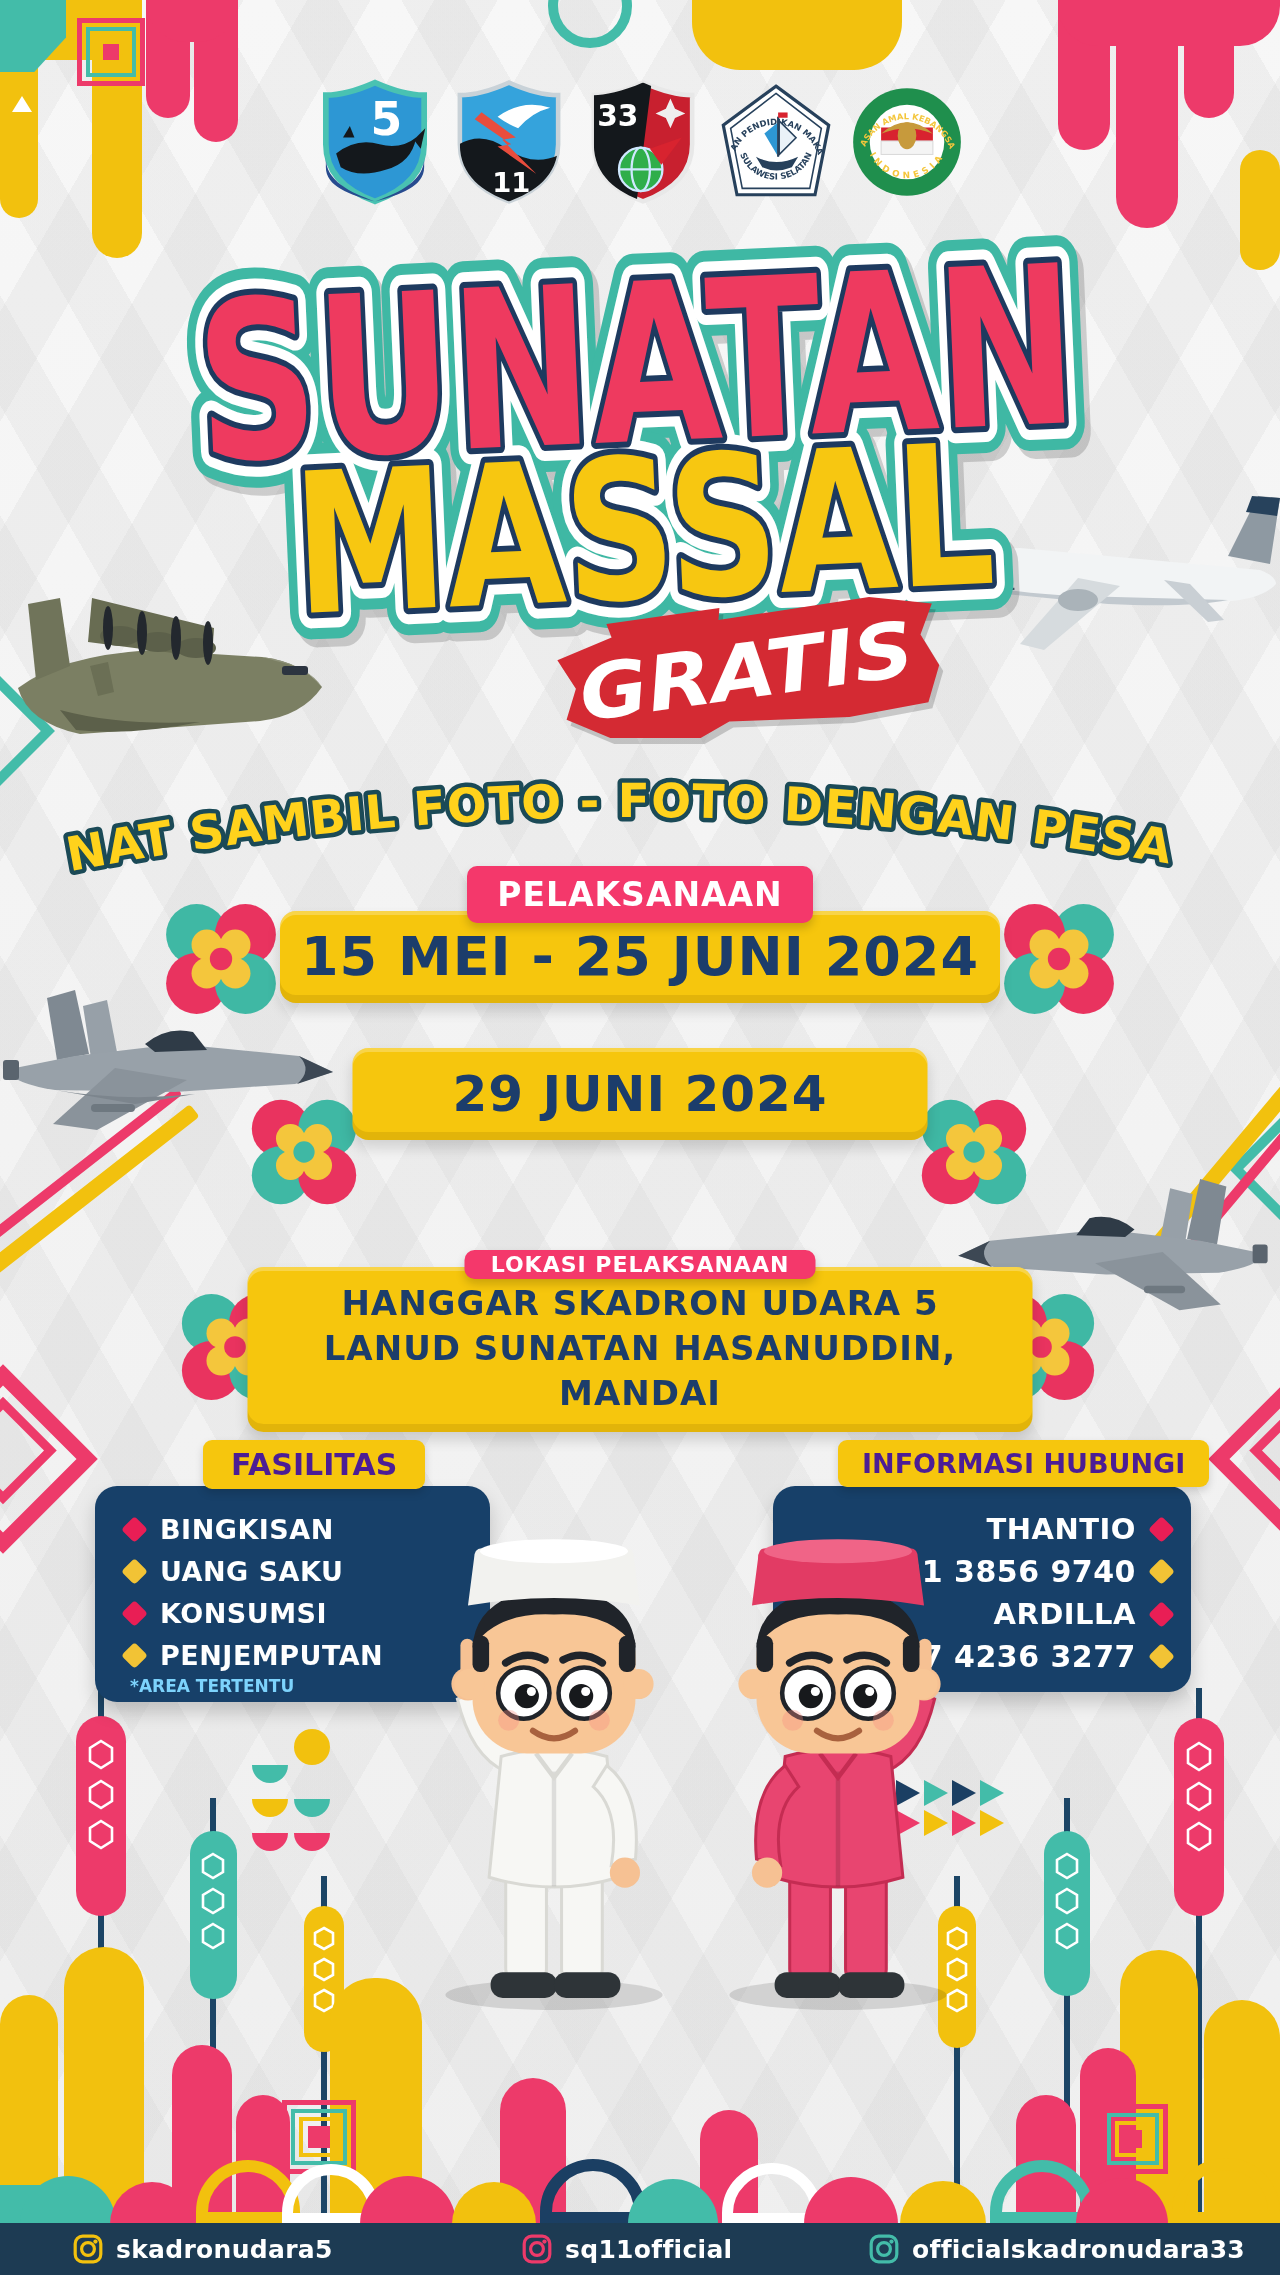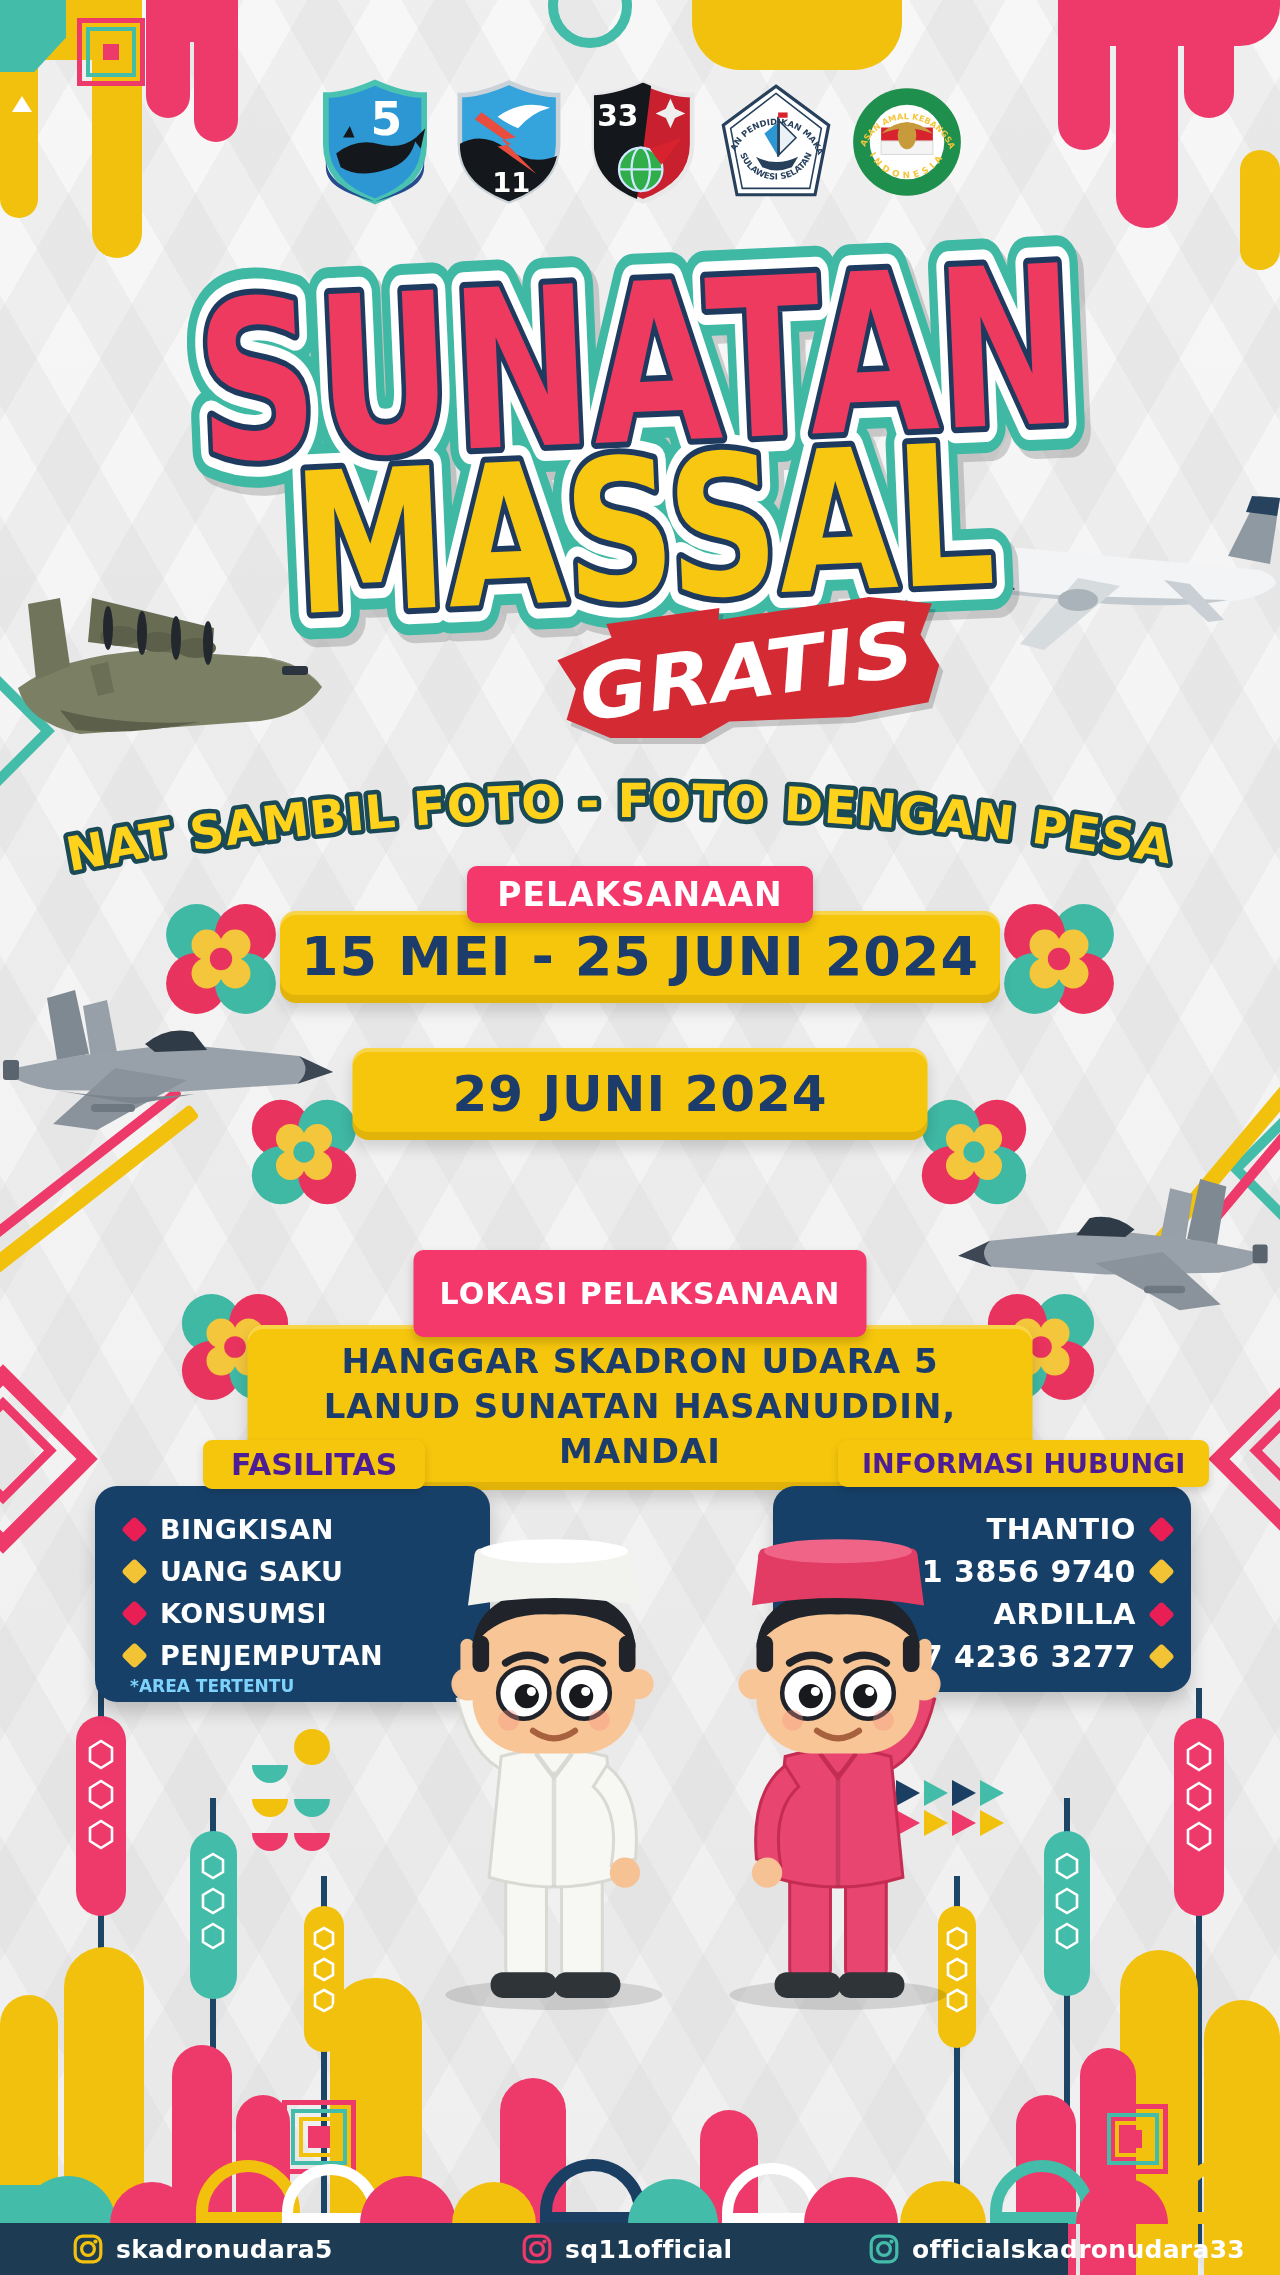--- a/index.html
+++ b/index.html
@@ -56,21 +56,21 @@
   
   .section-row{position:absolute;left:50%;transform:translateX(-50%);text-align:center;z-index:5;}
   .badge{display:inline-block;position:relative;z-index:2;background:#F4386B;color:#fff;
     font-weight:bold;border-radius:10px;box-shadow:0 5px 10px rgba(0,0,0,.18);letter-spacing:1px;}
   .bar{background:#F6C60D;border-radius:16px;color:#1C3D6B;font-weight:bold;letter-spacing:1px;
     box-shadow:inset 0 -8px 0 rgba(140,100,0,.18), inset 0 4px 0 rgba(255,255,255,.25), 0 8px 14px rgba(0,0,0,.14);}
   .row1{top:866px;width:720px;} .row1 .badge{font-size:33px;padding:9px 30px;}
   .row1 .bar{margin-top:-12px;height:92px;line-height:92px;font-size:54px;}
   .row2{top:1060px;width:575px;} .row2 .badge{font-size:32px;padding:9px 26px;}
   .row2 .bar{margin-top:-12px;height:92px;line-height:92px;font-size:50px;}
-  .row3{top:1250px;width:785px;} .row3 .badge{font-size:30px;padding:26px 26px;}
+  .row3{top:1250px;width:785px;} .row3 .badge{font-size:22px;padding:2px 26px;}
   .row3 .bar{margin-top:-12px;padding:14px 0 16px;font-size:34px;line-height:1.32;}
 
   .flower{position:absolute;z-index:4;}
   .flip{transform:scaleX(-1);}
 
   
   .tab{position:absolute;z-index:6;background:#F6C60D;color:#4c1d95;font-weight:bold;
     border-radius:9px;box-shadow:0 4px 8px rgba(0,0,0,.15);}
   .panel{position:absolute;z-index:5;background:#174069;border-radius:22px;
     box-shadow:0 10px 18px rgba(0,0,0,.18);}
@@ -93,21 +93,21 @@
   
   .cattail{position:absolute;z-index:1;}
   .hexo{fill:none;stroke:#fff;stroke-width:2.6;}
   .stem{stroke:#1C4566;stroke-width:6;}
 
   .arch-strip{position:absolute;left:0;top:2174px;width:1280px;height:50px;z-index:8;}
   .arch{position:absolute;bottom:0;border-radius:200px 200px 0 0;}
   .archring{position:absolute;bottom:0;border-radius:200px 200px 0 0;background:transparent;border-style:solid;border-bottom:none;}
 
   
-  .footer{position:absolute;left:0;top:2223px;width:1068px;height:52px;background:#1D3B53;z-index:9;text-decoration:underline;}
+  .footer{position:absolute;left:0;top:2223px;width:1280px;height:52px;background:#1D3B53;z-index:9;text-decoration:underline;}
   .handle{position:absolute;top:0;height:52px;display:flex;align-items:center;gap:12px;color:#fff;
     font-weight:bold;font-size:25px;letter-spacing:.3px;}
 
   .aircraft{position:absolute;z-index:2;}
   .logo-txt{font-family:"DejaVu Sans","Liberation Sans",sans-serif;font-weight:bold;}
 </style>
 </head>
 <body>
 
 <div class="poster">

